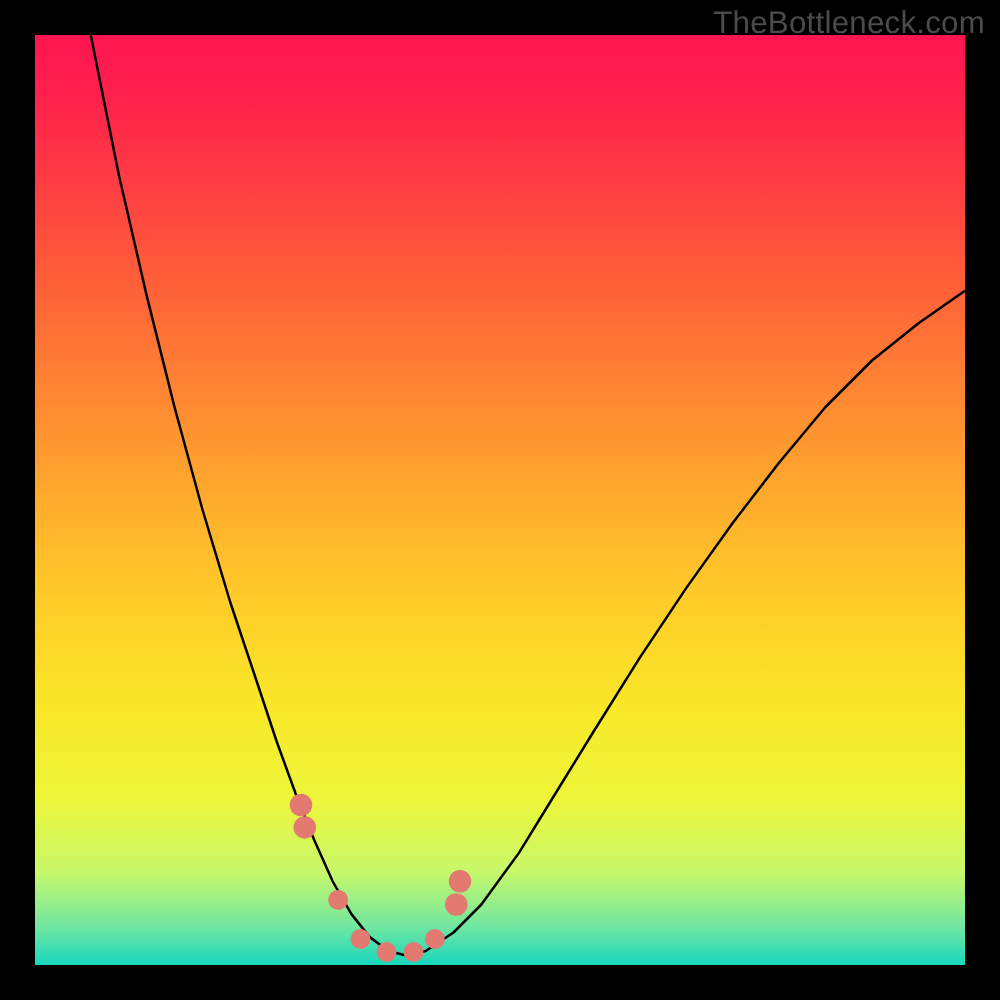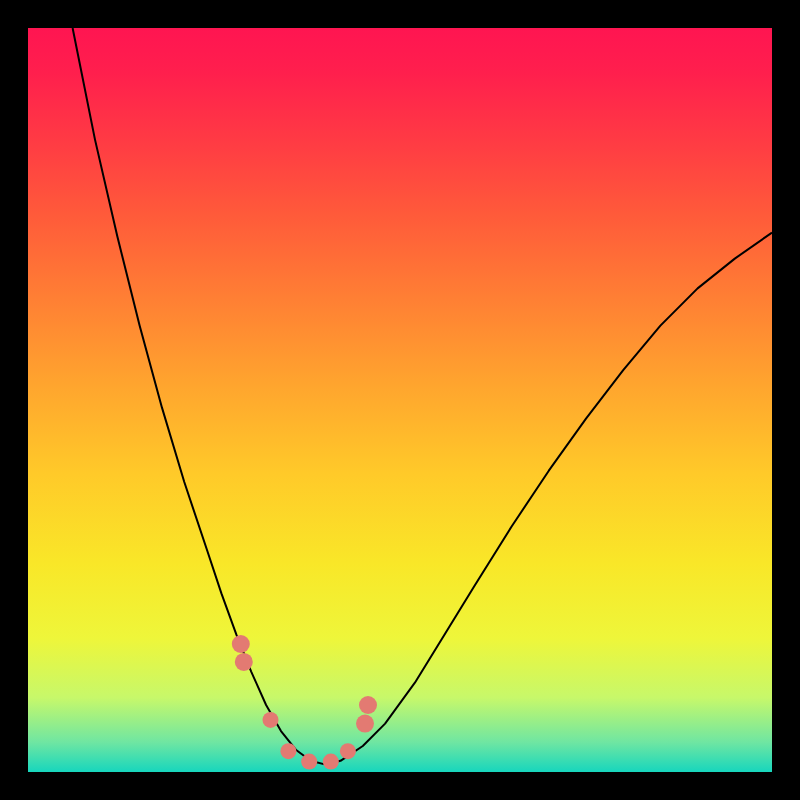--- a/index.html
+++ b/index.html
@@ -68,20 +68,21 @@
   .dot {
     fill: #e37a72;
     stroke: none;
   }
 </style>
 </head>
 <body>
 
 <div class="frame">
 
+  <div class="watermark">TheBottleneck.com</div>
 
   <div class="plot">
     <svg id="plot-svg" viewBox="0 0 744 744" preserveAspectRatio="none">
       <path id="curve-path" class="curve" d="M44.6 0.0 L67.0 111.6 L89.3 208.3 L111.6 297.6 L133.9 379.4 L156.2 453.8 L178.6 520.8 L193.4 565.4 L208.3 606.4 L223.2 643.6 L238.1 677.0 L253.0 703.1 L267.8 721.7 L282.7 732.8 L297.6 736.6 L312.5 732.8 L334.8 718.0 L357.1 695.6 L386.9 654.7 L416.6 606.4 L446.4 558.0 L483.6 498.5 L520.8 442.7 L558.0 390.6 L595.2 342.2 L632.4 297.6 L669.6 260.4 L706.8 230.6 L744.0 204.6"></path>
       <g id="marker-group">
           <circle cx="212.8" cy="616.0" r="9" class="dot"></circle>
           <circle cx="215.8" cy="633.9" r="9" class="dot"></circle>
           <circle cx="242.5" cy="691.9" r="8" class="dot"></circle>
           <circle cx="260.4" cy="723.2" r="8" class="dot"></circle>
           <circle cx="281.2" cy="733.6" r="8" class="dot"></circle>

